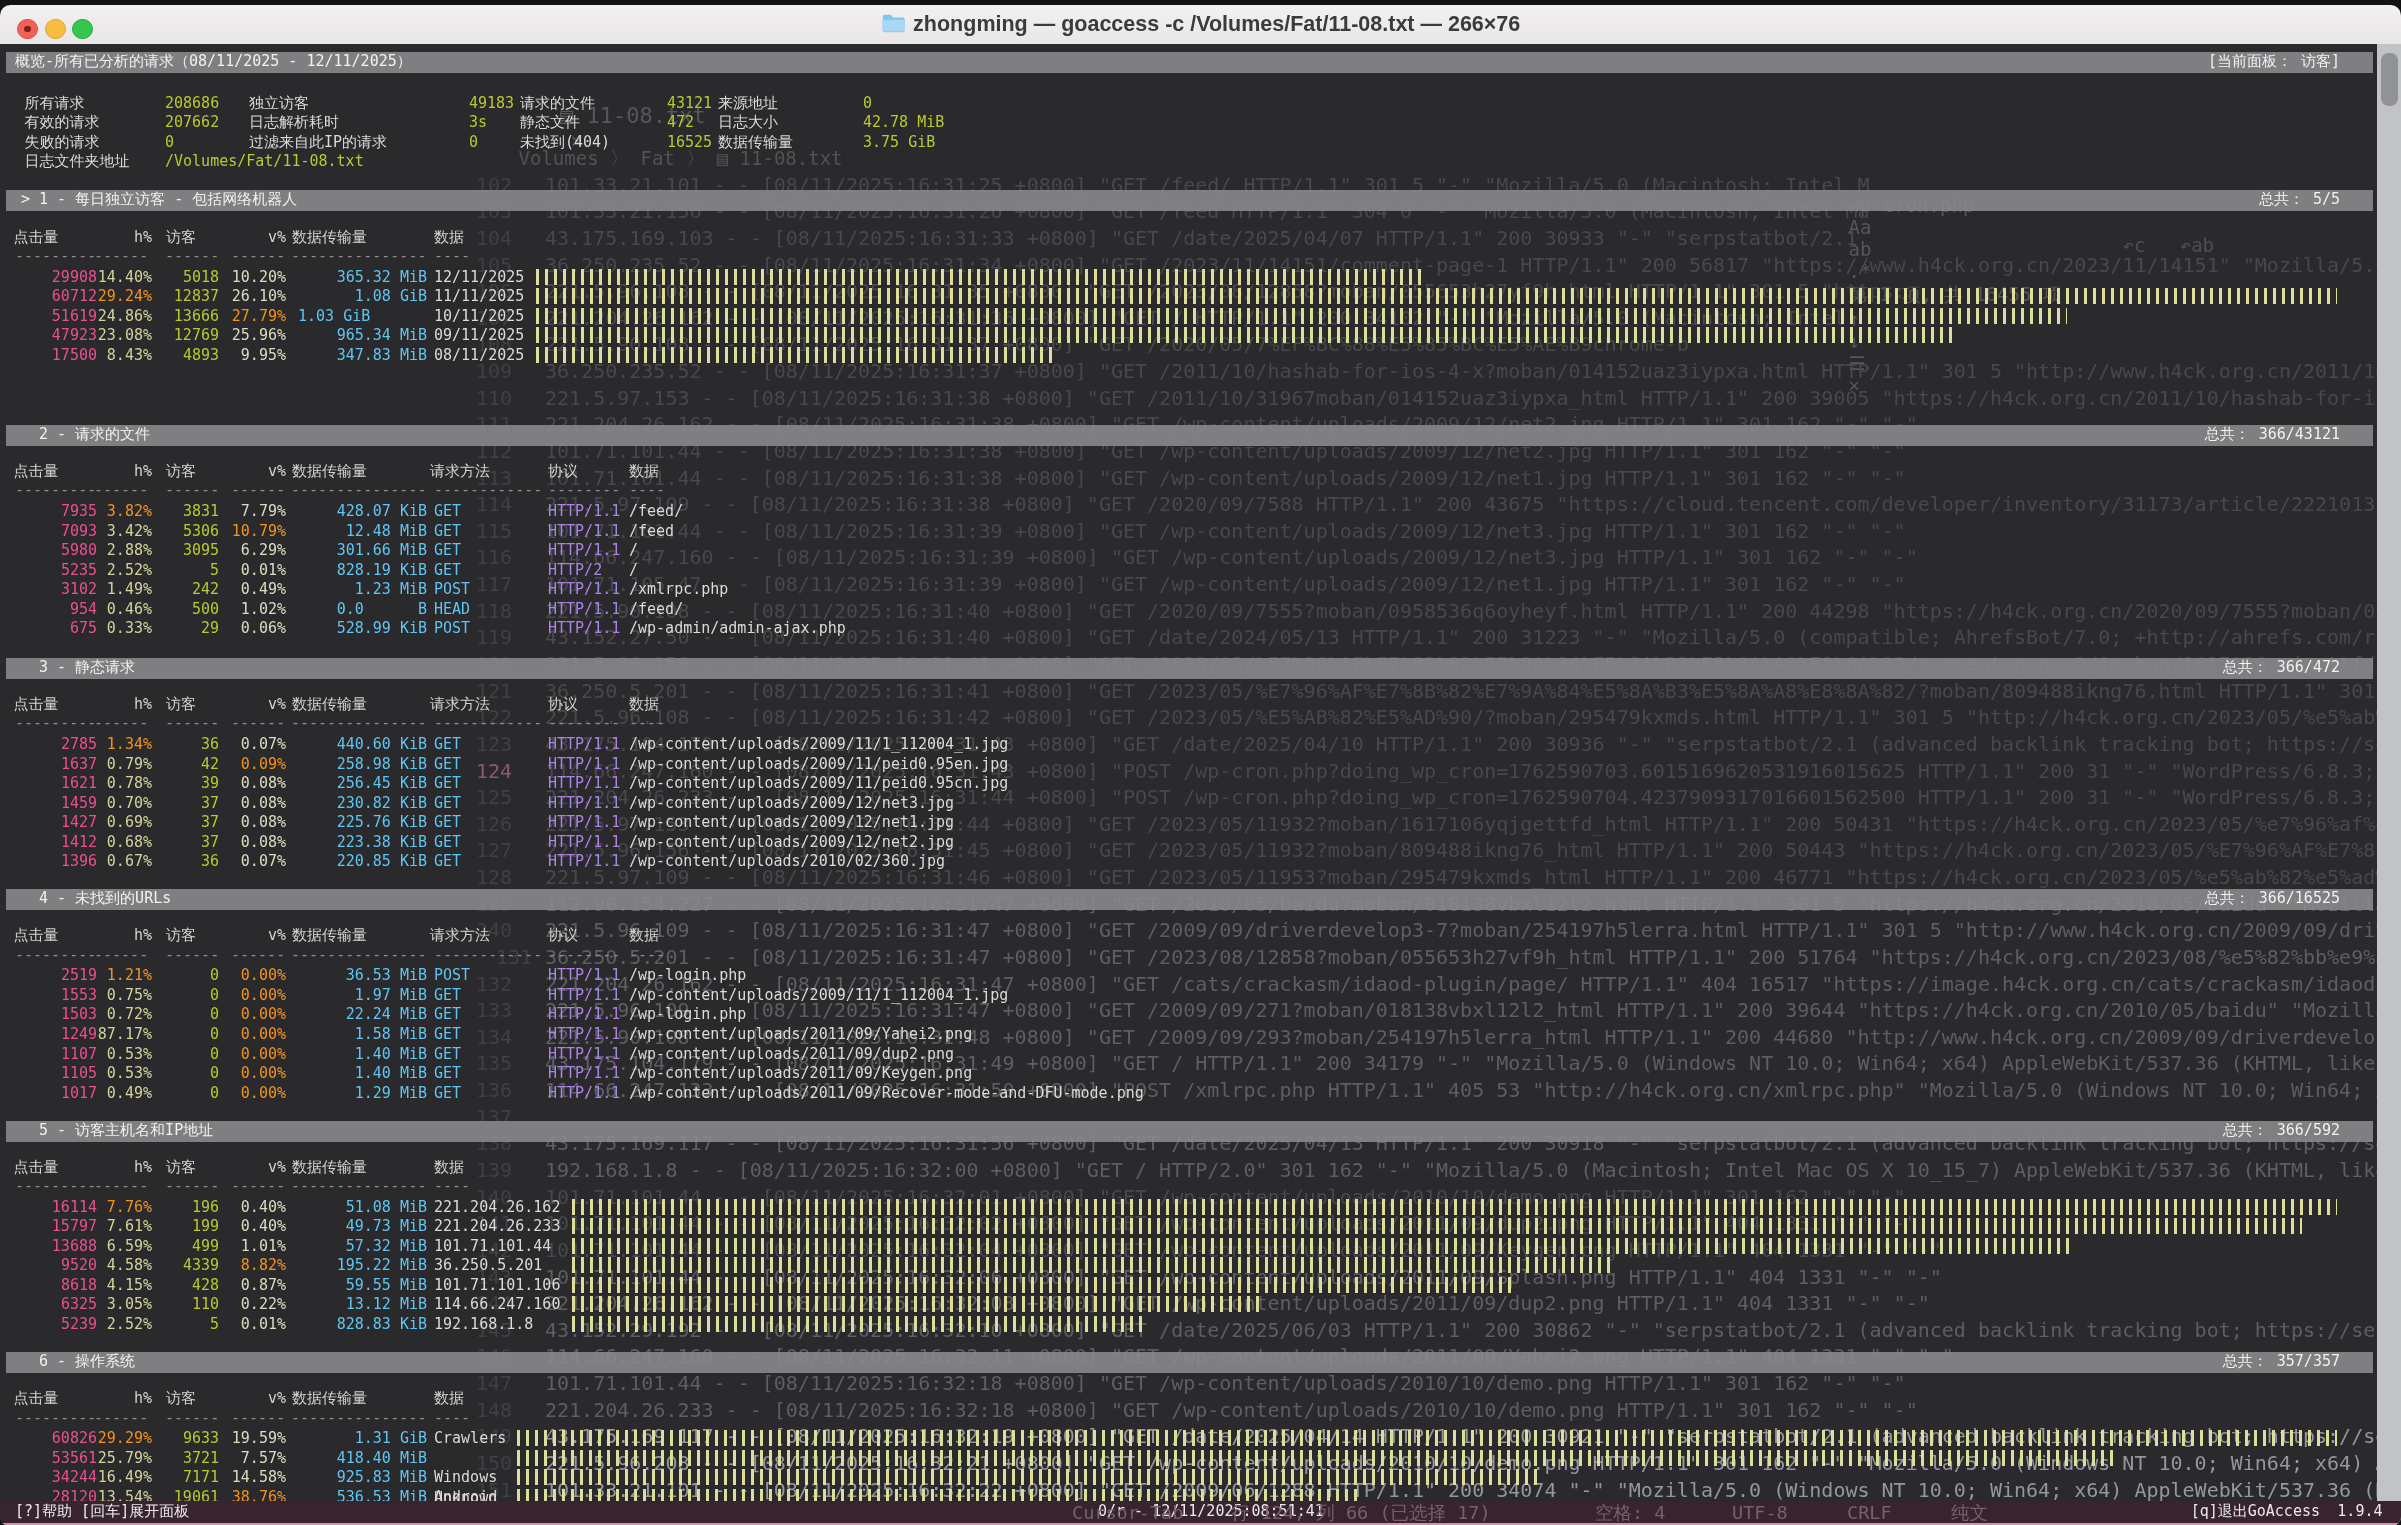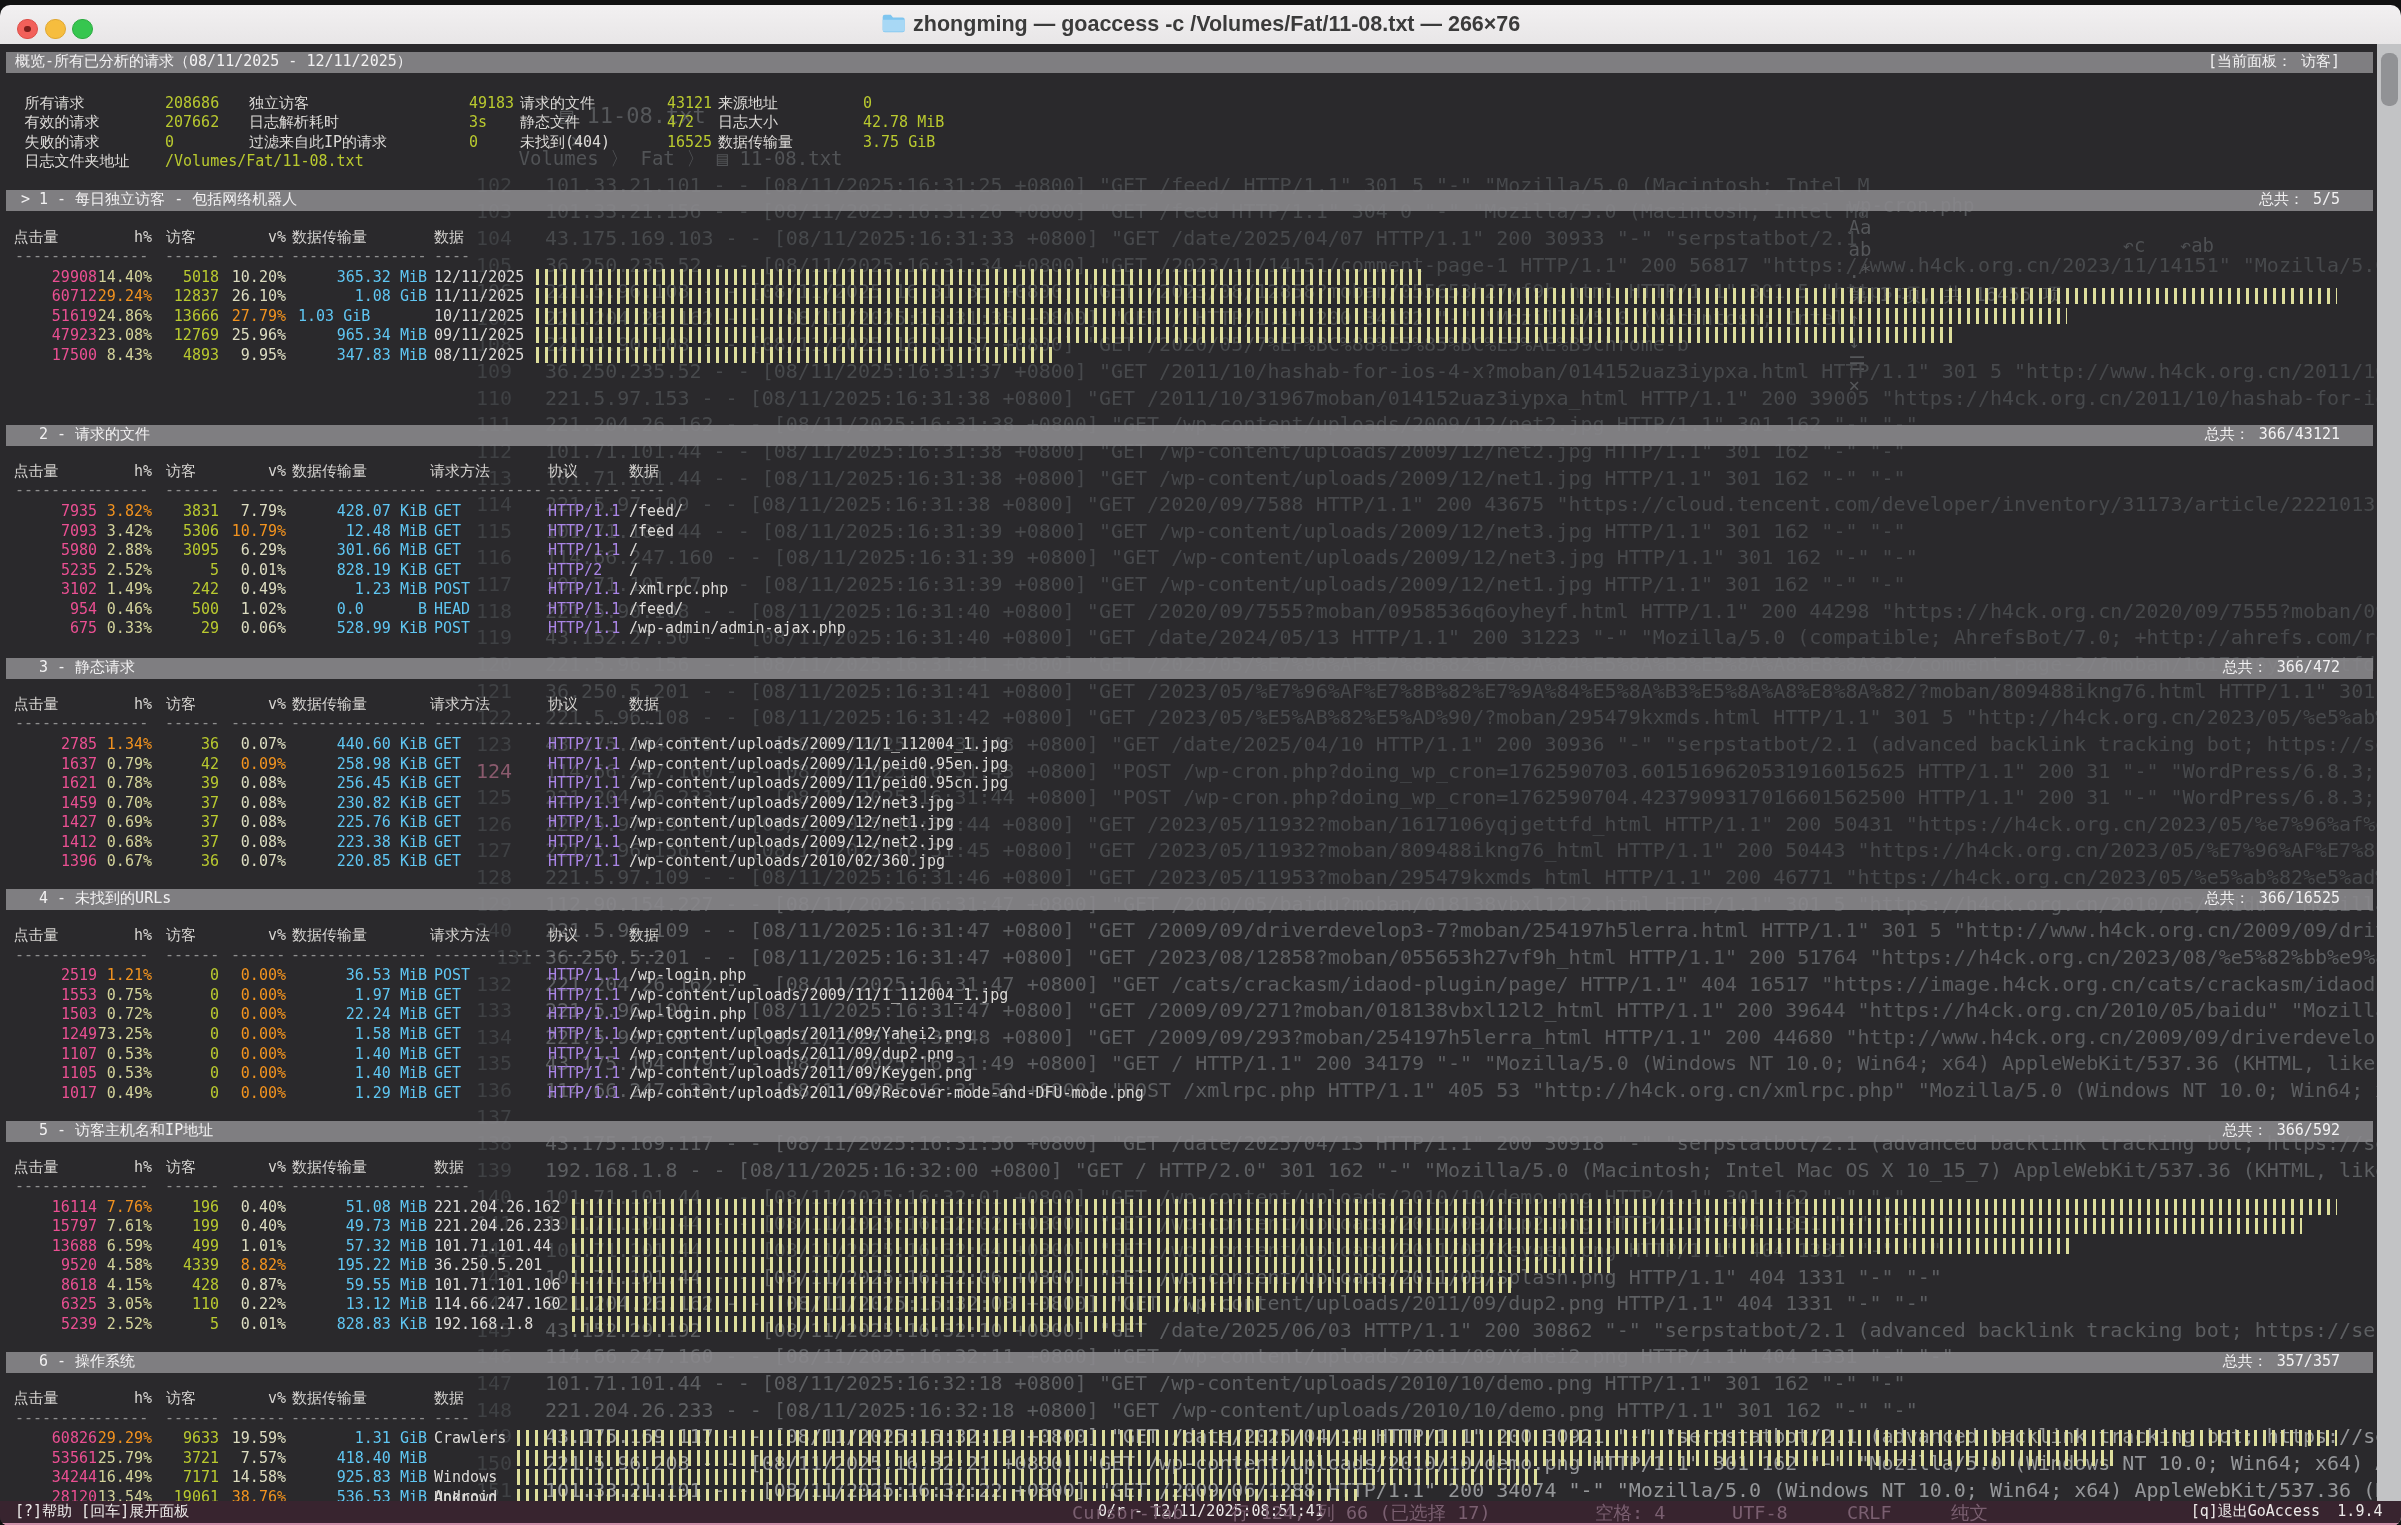--- a/index.html
+++ b/index.html
@@ -518,21 +518,21 @@
             <span class="cell khaki" style="left: 91px; width: 61px; text-align: right;">0.72%</span>
             <span class="cell green" style="left: 152px; width: 67px; text-align: right;">0</span>
             <span class="cell orange" style="left: 224px; width: 62px; text-align: right;">0.00%</span>
             <span class="cell cyan" style="left: 282px; width: 145px; text-align: right;">22.24 MiB</span>
             <span class="cell cyan" style="left: 434px;">GET</span>
             <span class="cell purple" style="left: 548px;">HTTP/1.1</span>
             <span class="cell fgw" style="left: 629px;">/wp-login.php</span>
           </div>
           <div class="row" style="top: 1020px;">
             <span class="cell pink" style="left: 15px; width: 82px; text-align: right;">1249</span>
-            <span class="cell khaki" style="left: 91px; width: 61px; text-align: right;">73.25%</span>
+            <span class="cell khaki" style="left: 91px; width: 61px; text-align: right;">87.17%</span>
             <span class="cell green" style="left: 152px; width: 67px; text-align: right;">0</span>
             <span class="cell orange" style="left: 224px; width: 62px; text-align: right;">0.00%</span>
             <span class="cell cyan" style="left: 282px; width: 145px; text-align: right;">1.58 MiB</span>
             <span class="cell cyan" style="left: 434px;">GET</span>
             <span class="cell purple" style="left: 548px;">HTTP/1.1</span>
             <span class="cell fgw" style="left: 629px;">/wp-content/uploads/2011/09/Yahei2.png</span>
           </div>
           <div class="row" style="top: 1040px;">
             <span class="cell pink" style="left: 15px; width: 82px; text-align: right;">1107</span>
             <span class="cell khaki" style="left: 91px; width: 61px; text-align: right;">0.53%</span>

